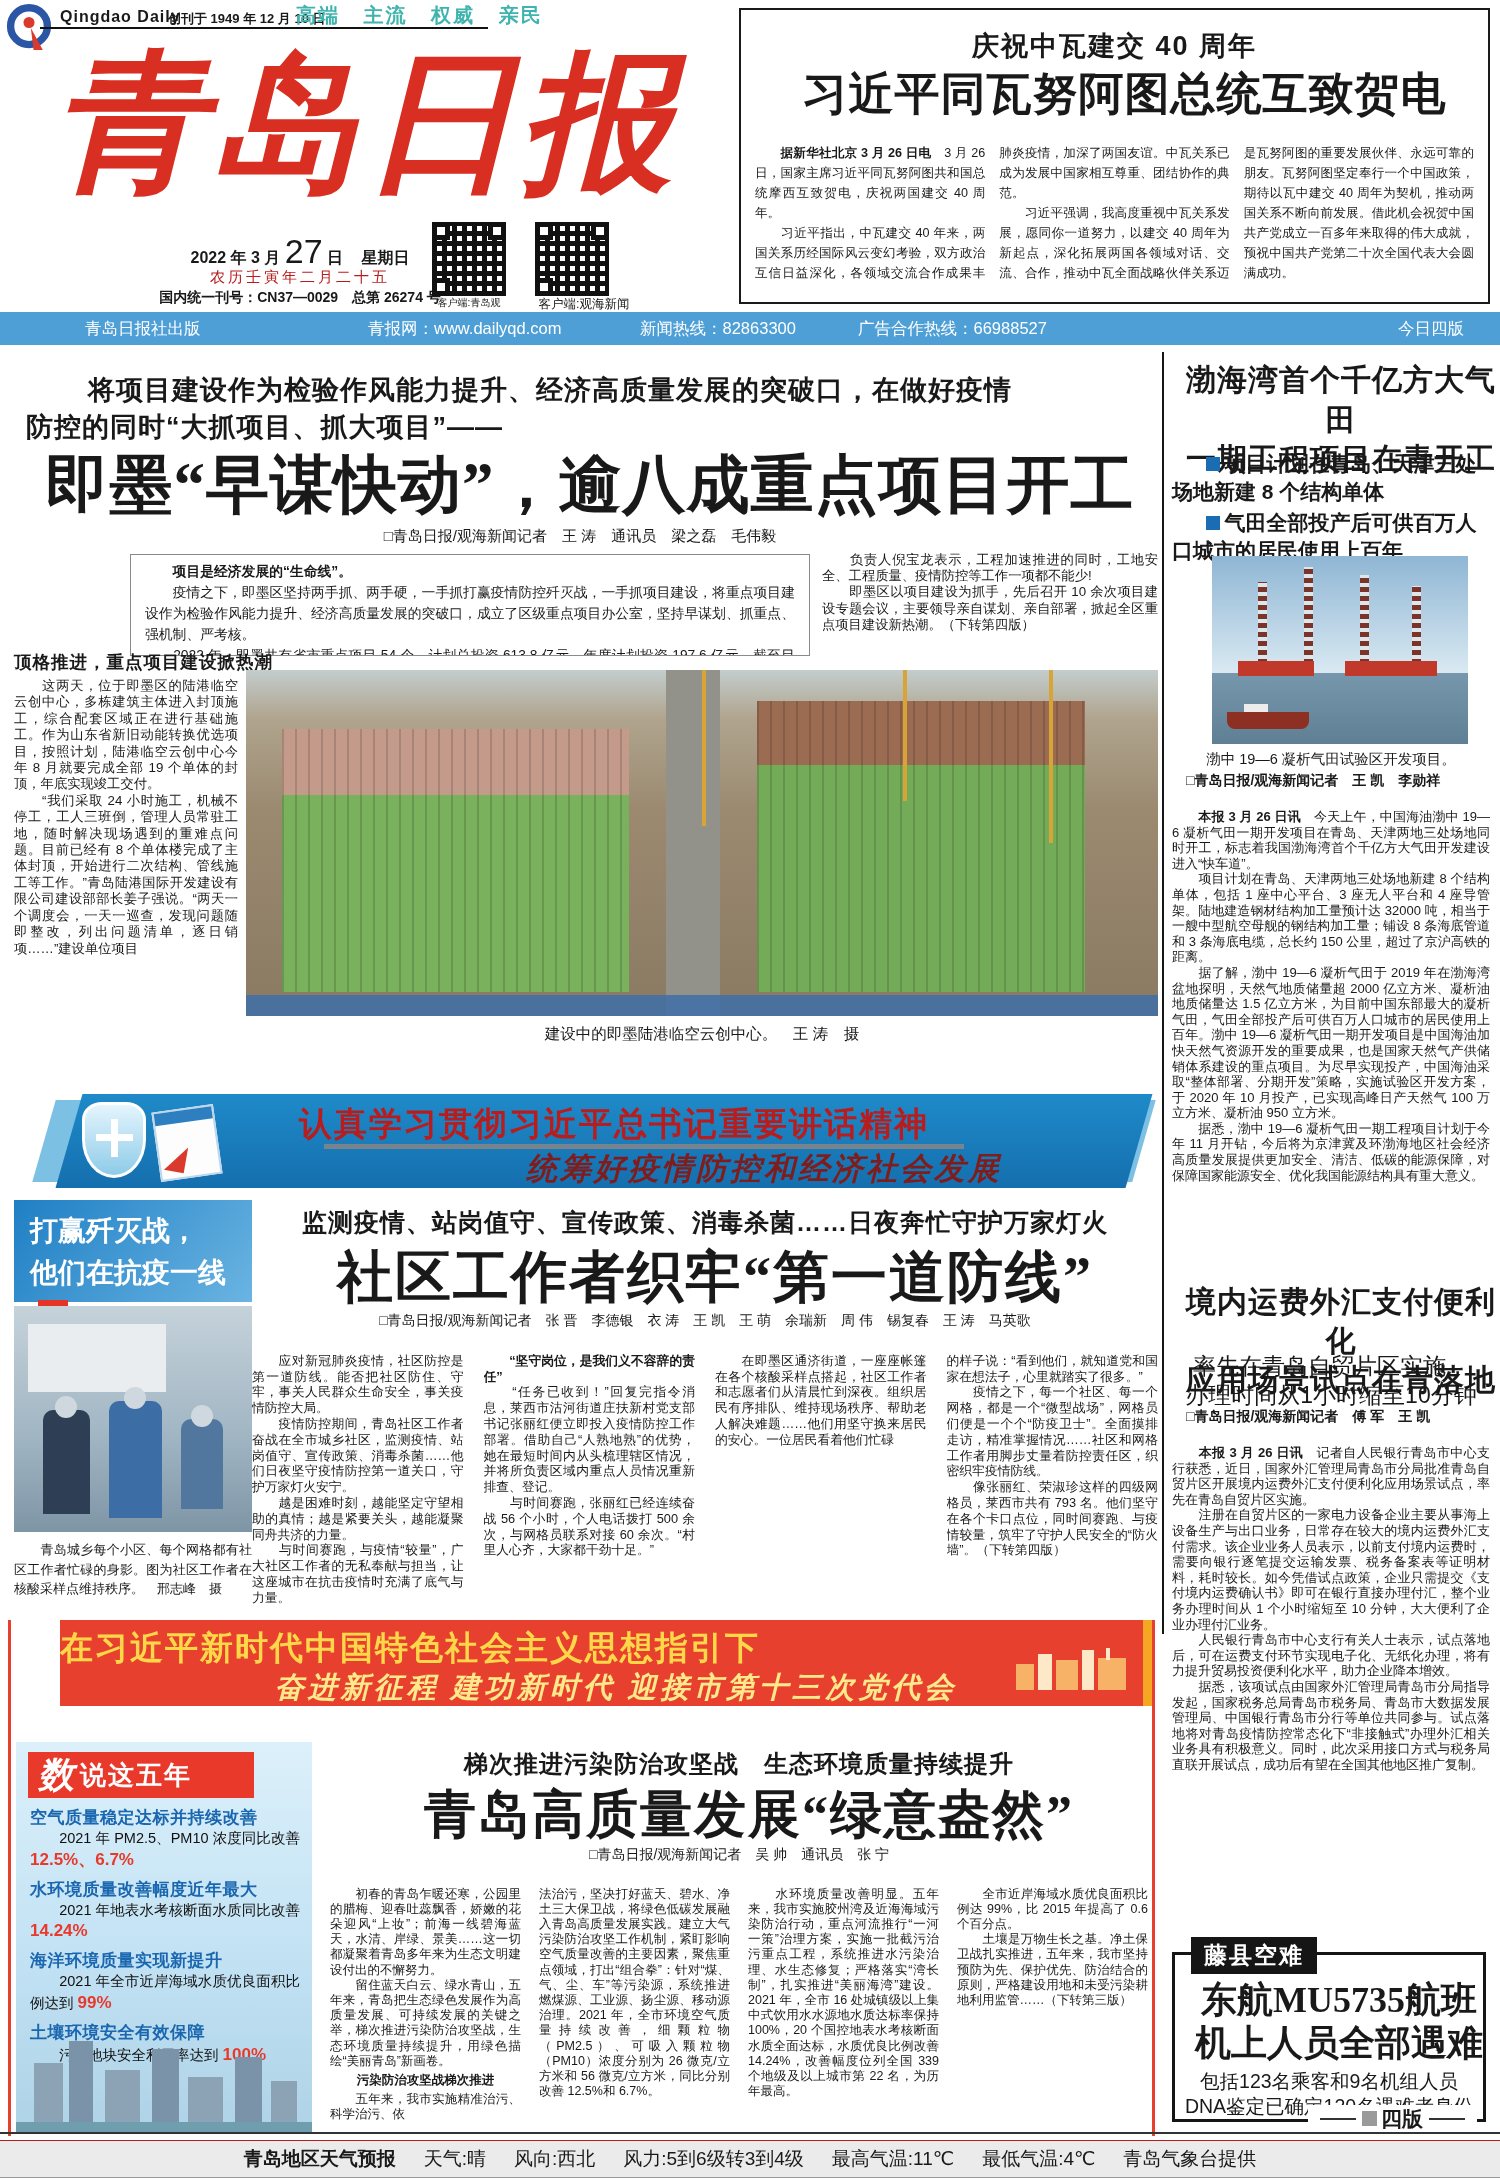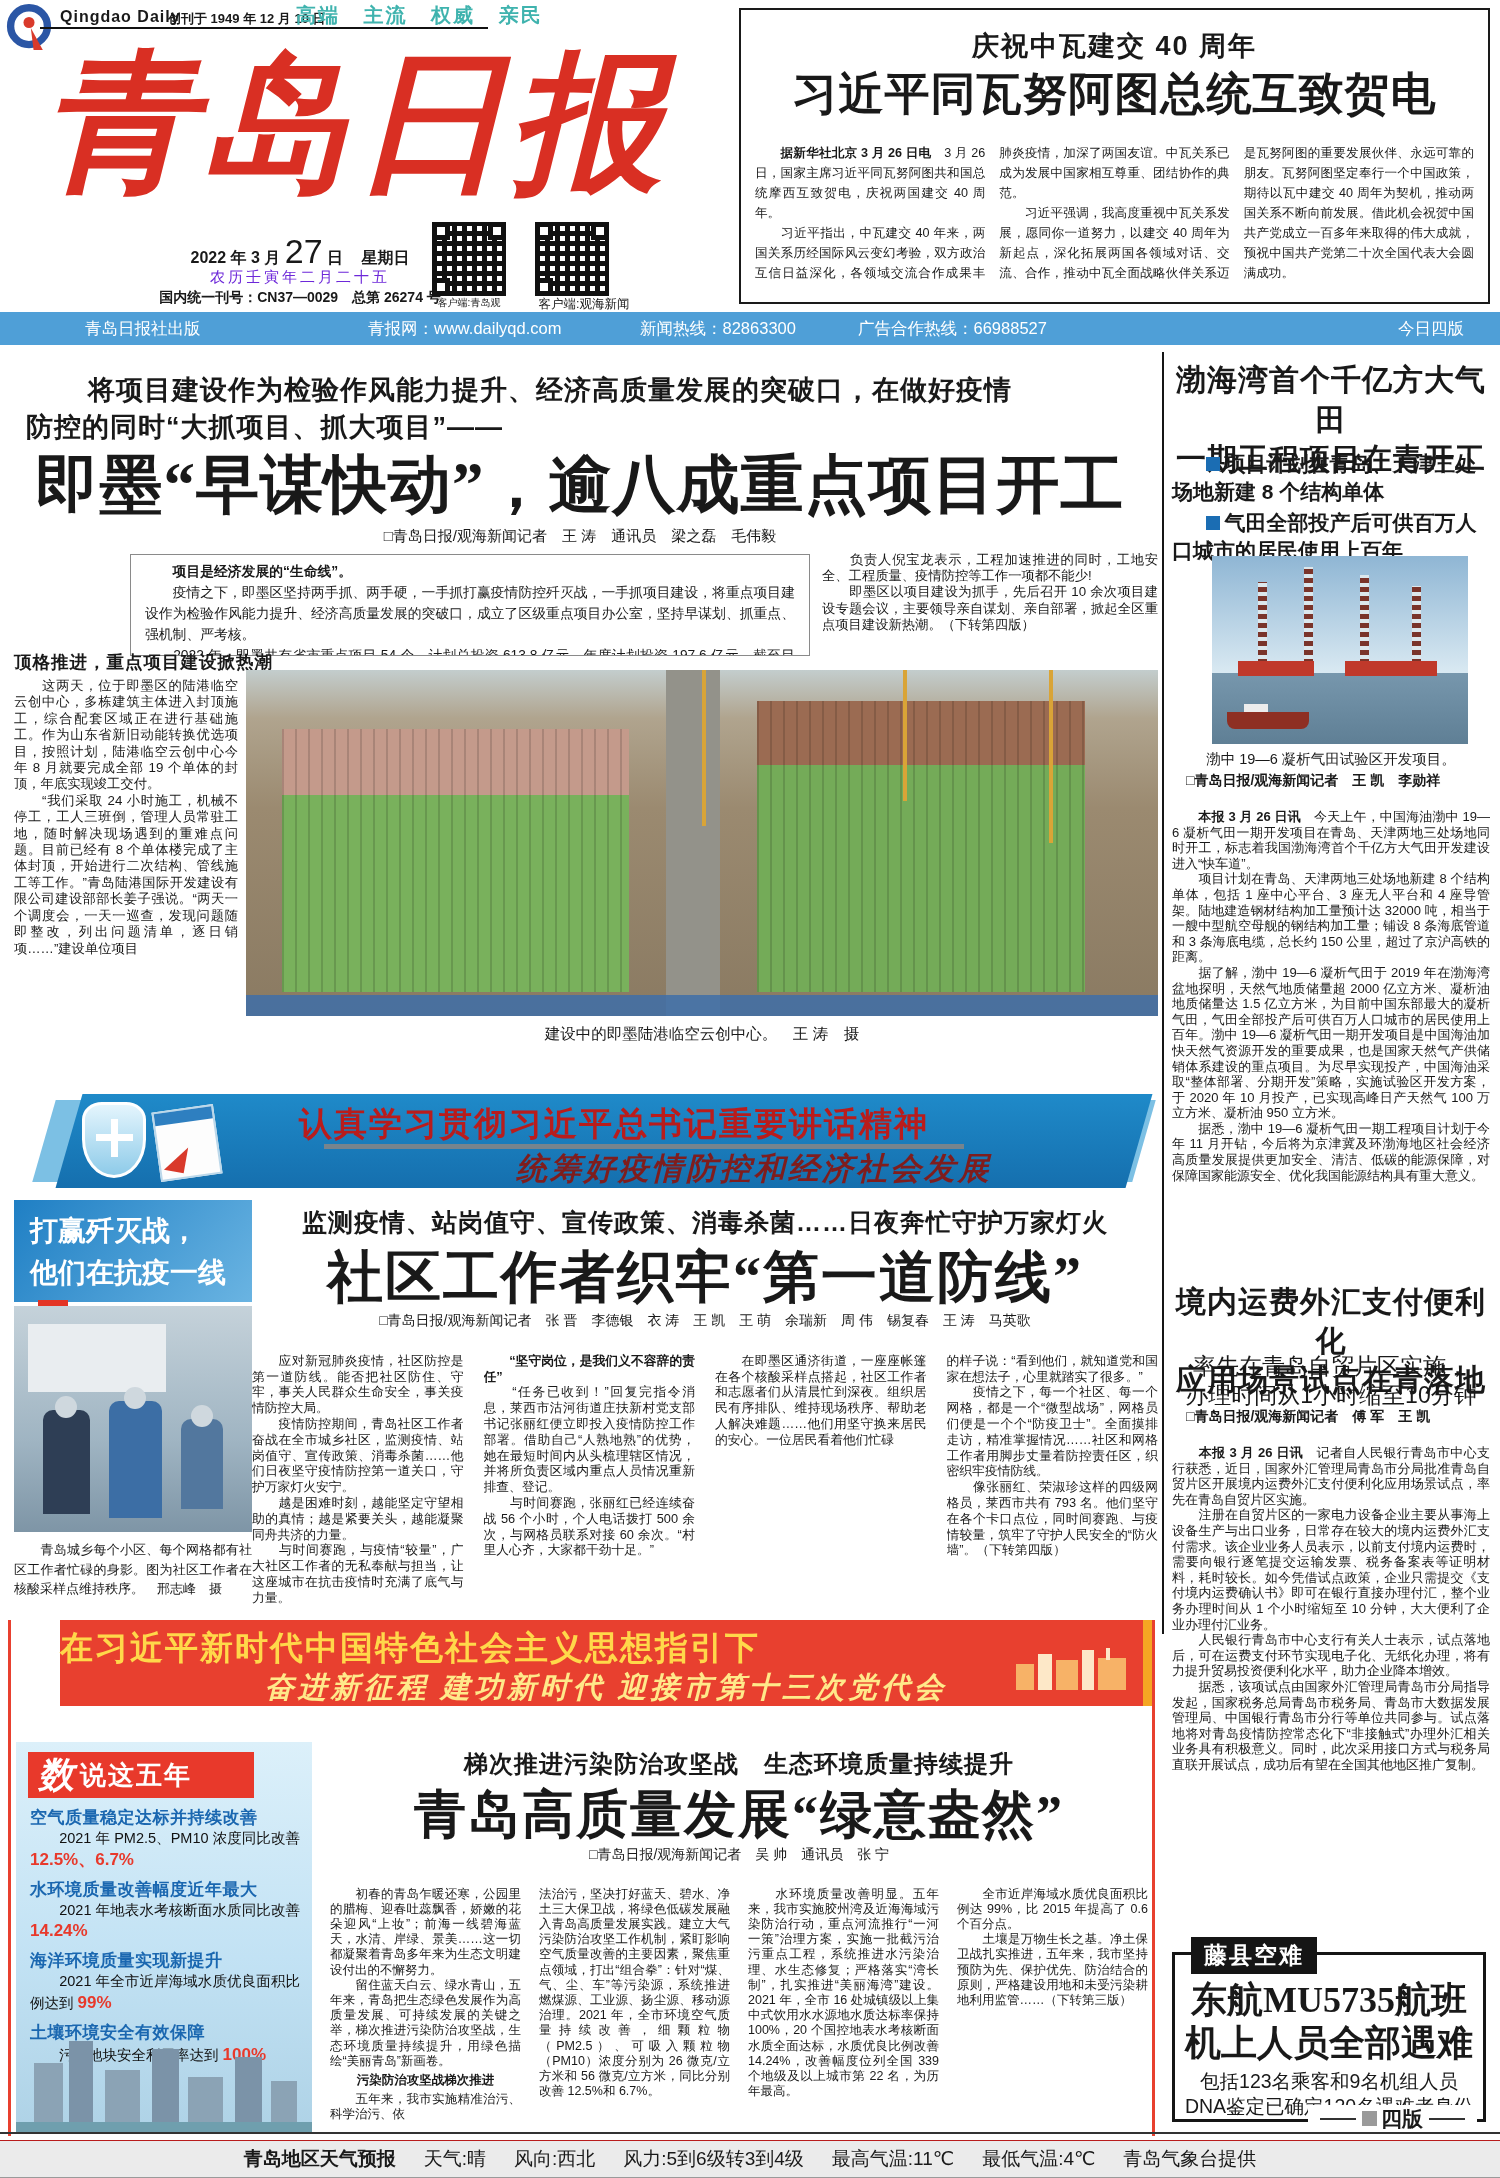--- a/index.html
+++ b/index.html
@@ -1,37 +1,37 @@
 <!DOCTYPE html>
 <html><head>
 <meta charset="utf-8">
 <style>
   html,body{margin:0;padding:0;background:#fff;}
   body{width:1500px;height:2178px;position:relative;overflow:hidden;
        font-family:"Liberation Sans","DejaVu Sans",sans-serif;color:#191919;}
   .abs{position:absolute;}
-  .serif{font-family:"Liberation Serif","DejaVu Serif",serif;}
+  .serif{font-family:"Liberation Serif","DejaVu Serif",serif;margin-left:10px;}
   .ctr{text-align:center;}
   .jst{text-align:justify;text-justify:inter-ideograph;}
   .ml{white-space:pre-line;}
   .hide{overflow:hidden;}
 
   
   #logo{left:6px;top:4px;width:46px;height:48px;}
   #qd-en{left:60px;top:8px;font-size:16px;font-weight:bold;letter-spacing:1px;}
   #founded{left:168px;top:10px;font-size:13px;font-weight:bold;}
   #slogan{left:296px;top:2px;font-size:20px;font-weight:bold;color:#3fb3ae;word-spacing:16px;letter-spacing:2px;}
   #mast-rule{left:40px;top:27px;width:448px;height:2px;background:#111;}
   #paper-title{left:42px;top:24px;width:680px;font-size:152px;line-height:200px;color:#d92f23;
                font-weight:bold;font-style:italic;letter-spacing:4px;}
   #date-row{left:140px;top:232px;width:320px;}
   #date-row .dp{font-size:16px;font-weight:bold;}
   #date-row .dd{font-size:34px;font-weight:normal;}
   #date-row .dw{font-size:16px;font-weight:bold;margin-left:14px;}
-  #lunar{left:140px;top:268px;width:320px;font-size:15px;letter-spacing:3px;color:#6d28d9;}
+  #lunar{left:140px;top:268px;width:320px;font-size:15px;letter-spacing:3px;color:#b91c1c;}
   #issue{left:120px;top:289px;width:360px;font-size:14px;font-weight:bold;}
   .qr{width:74px;height:74px;background:
       repeating-linear-gradient(0deg,#111 0 5px,transparent 5px 10px),
       repeating-linear-gradient(90deg,#111 0 5px,#fff 5px 10px);}
   #qr1{left:432px;top:222px;}
   #qr2{left:535px;top:222px;}
   .qrf{position:absolute;width:18px;height:18px;background:#fff;border:5px solid #111;box-sizing:border-box;}
   .qr .f1{left:0;top:0;} .qr .f2{right:0;top:0;} .qr .f3{left:0;bottom:0;}
   #qr1-cap{left:416px;top:296px;width:106px;font-size:10px;}
   #qr2-cap{left:524px;top:296px;width:120px;font-size:12.5px;}

